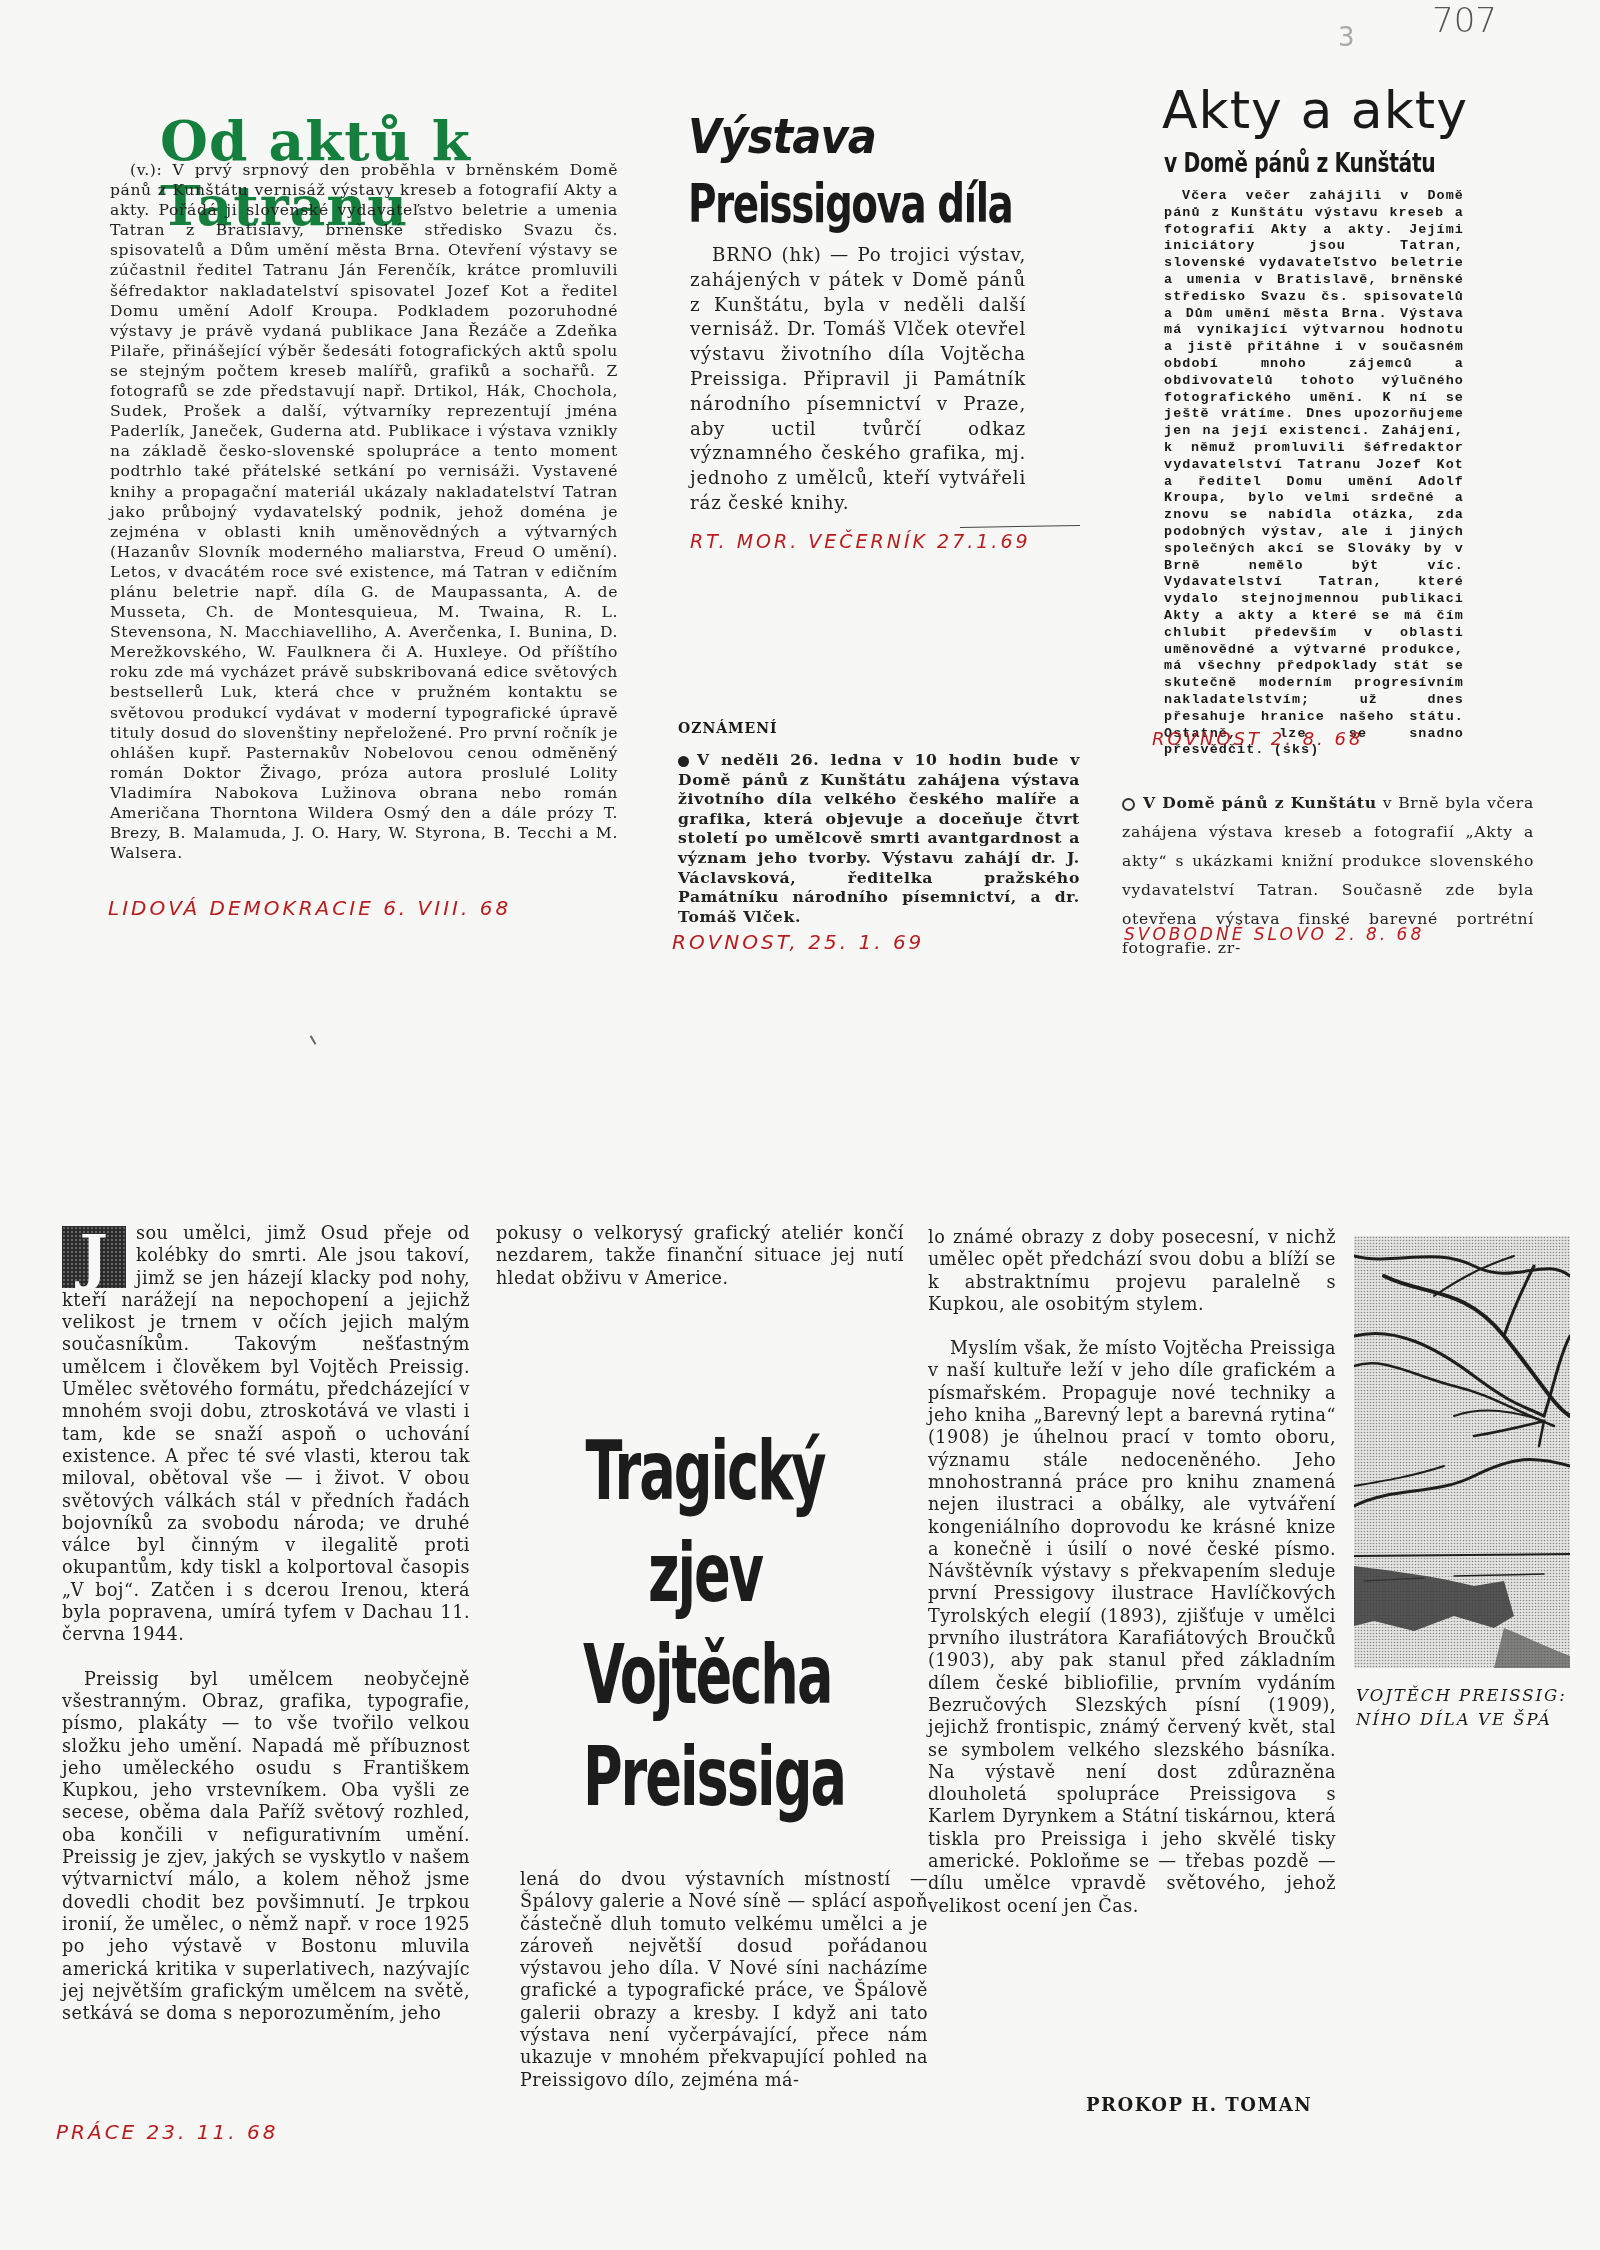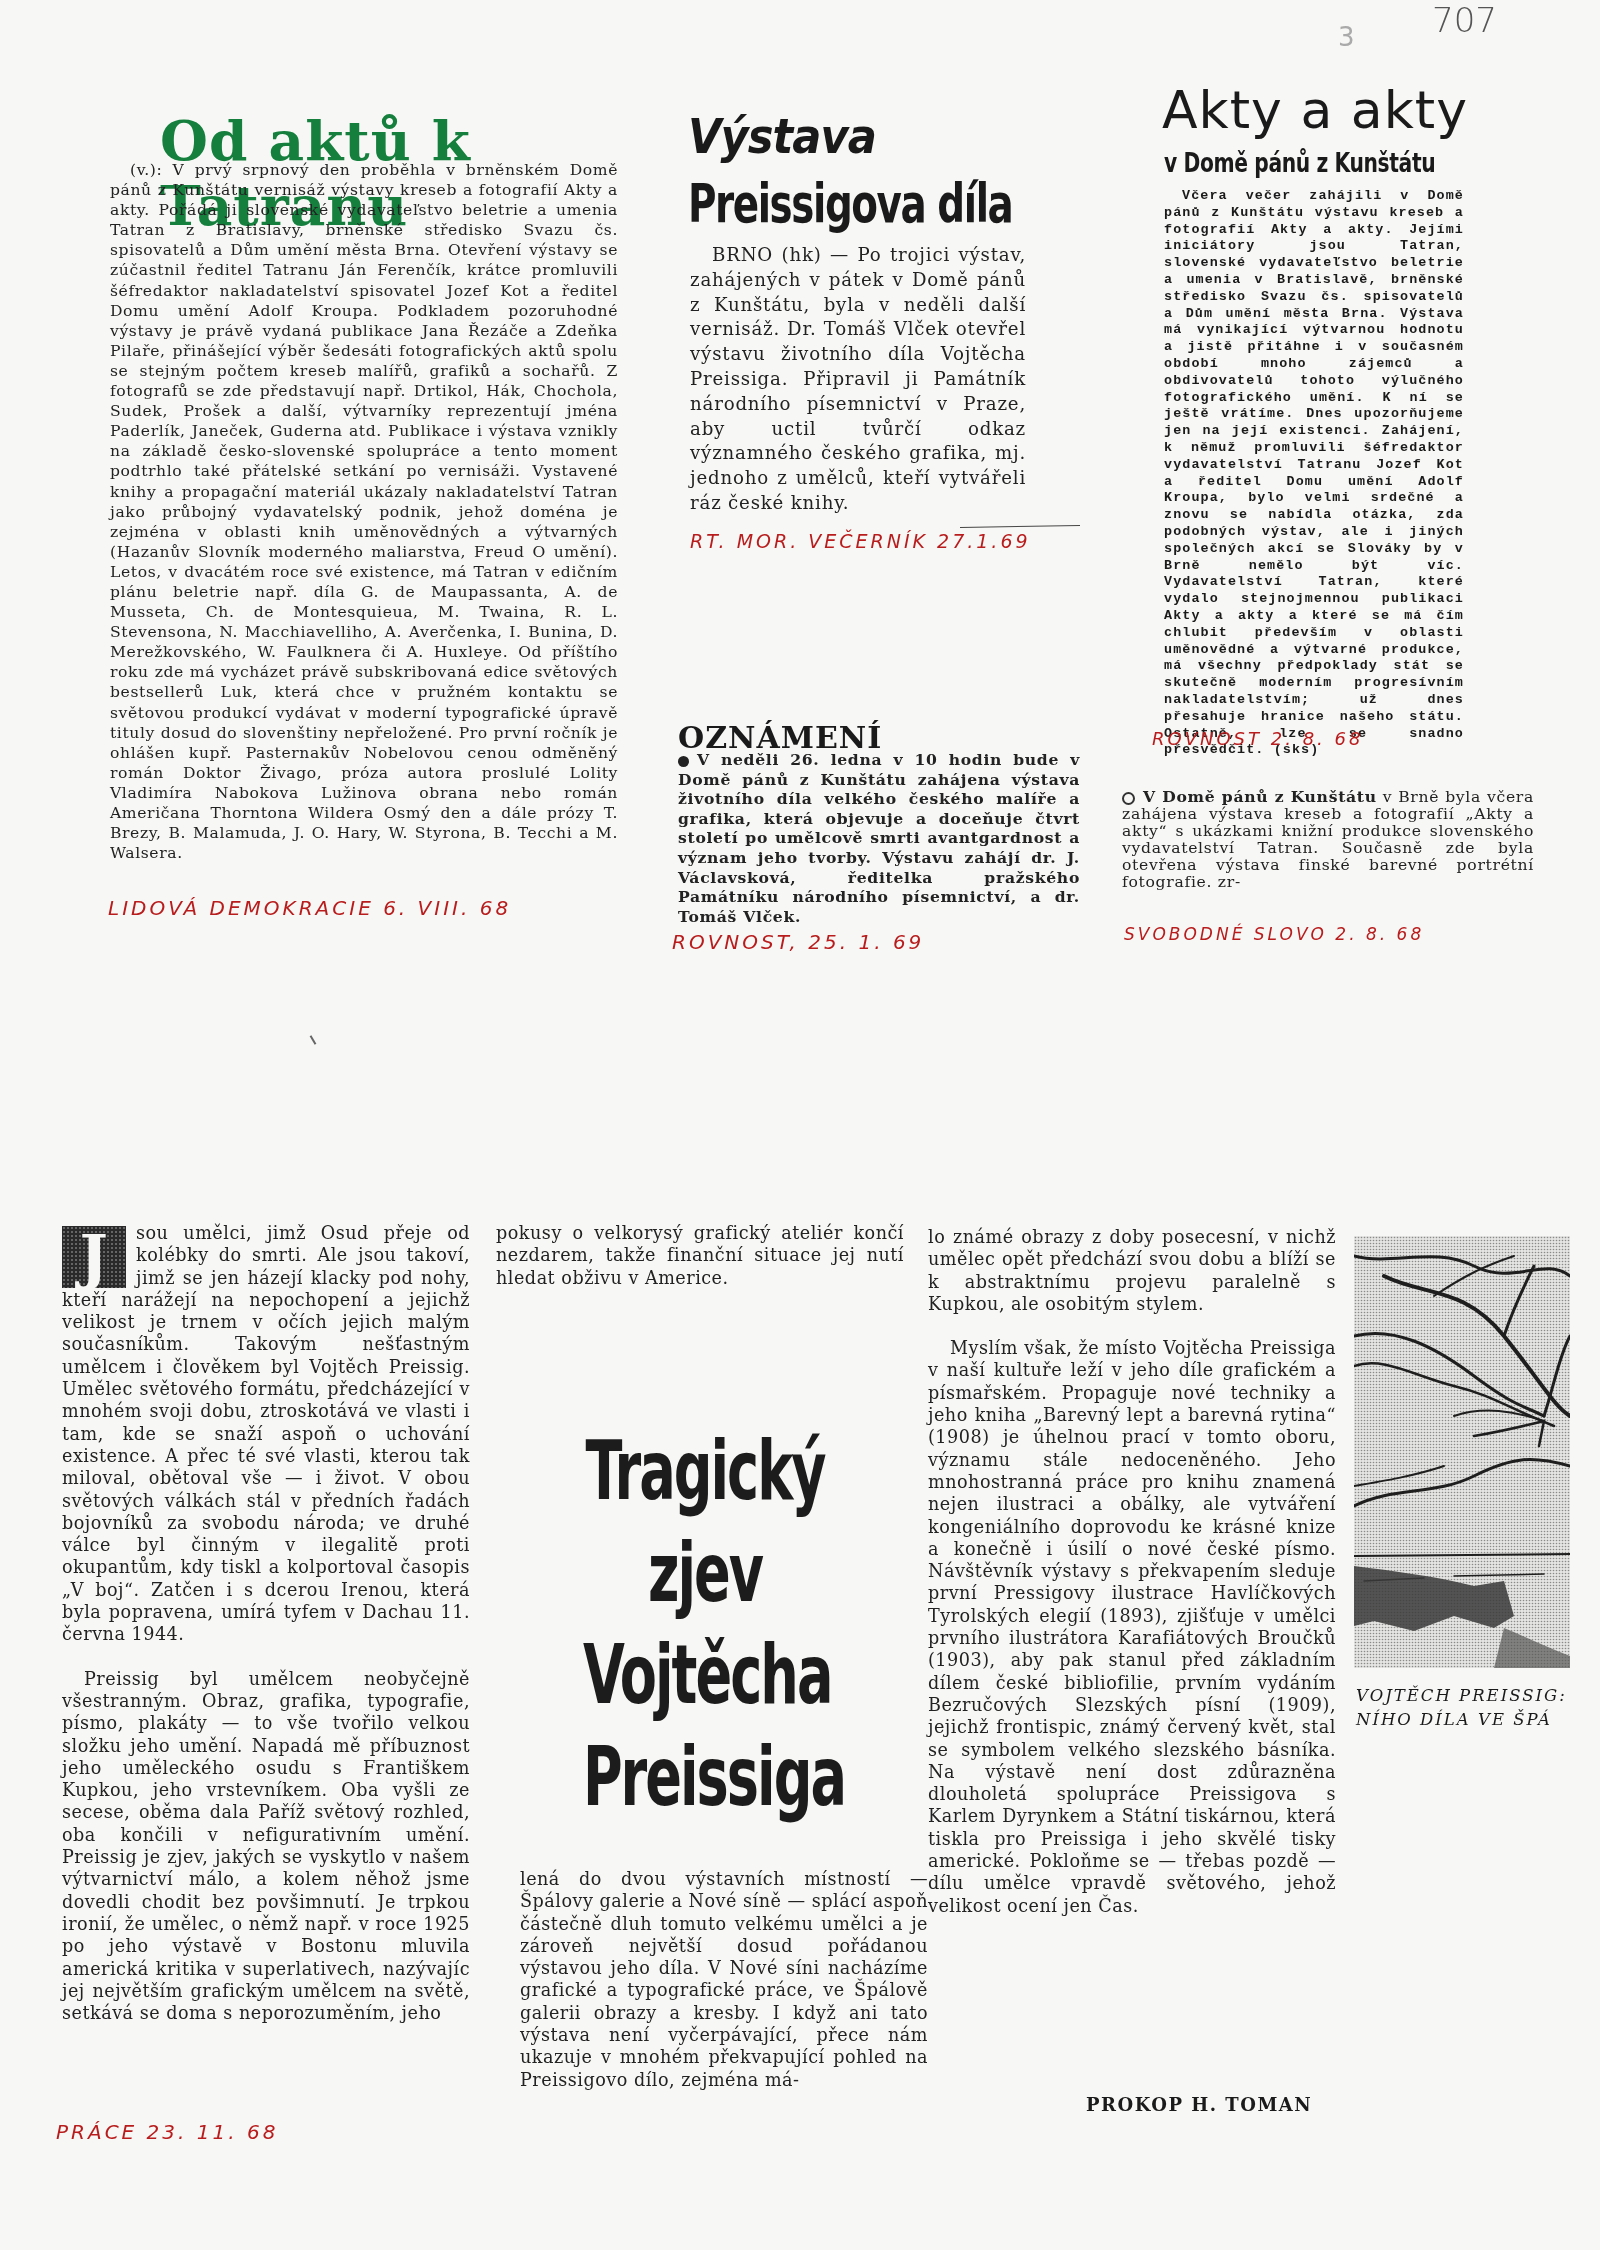--- a/index.html
+++ b/index.html
@@ -30,34 +30,34 @@
 
   
   #a2-kicker { left: 688px; top: 108px; font-size: 48px; font-weight: 900; font-style: italic; font-family: "DejaVu Sans", sans-serif; letter-spacing: -1px; transform: scaleX(0.9); transform-origin: left; }
   #a2-title { left: 688px; top: 172px; font-size: 54px; font-weight: bold; font-family: "DejaVu Sans", sans-serif; letter-spacing: -2px; transform: scaleX(0.72); transform-origin: left; white-space: nowrap; }
   #a2-body { left: 690px; top: 243px; width: 336px; font-size: 18.2px; line-height: 24.8px; letter-spacing: 0.8px; }
   #a2-body p { text-indent: 22px; }
   #a2-source { left: 690px; top: 530px; font-size: 19px; }
   #a2-source-line { left: 960px; top: 526px; width: 120px; height: 1px; background: #444; transform: rotate(-1deg); }
 
   
-  #a3-heading { left: 678px; top: 720px; font-size: 30px; font-weight: bold; font-family: "DejaVu Serif", serif; letter-spacing: 1px; }
+  #a3-heading { left: 678px; top: 720px; font-size: 14px; font-weight: bold; font-family: "DejaVu Serif", serif; letter-spacing: 1px; }
   #a3-body { left: 678px; top: 750px; width: 402px; font-size: 15.6px; line-height: 19.6px; letter-spacing: 0.7px; font-weight: 600; }
   #a3-bullet { display: inline-block; width: 11px; height: 11px; border-radius: 50%; background: #222; margin-right: 8px; vertical-align: middle; }
   #a3-source { left: 672px; top: 930px; font-size: 20px; }
 
   
   #a4-title { left: 1162px; top: 80px; font-size: 52px; font-family: "DejaVu Sans", sans-serif; font-weight: 500; letter-spacing: 1px; }
   #a4-subtitle { left: 1164px; top: 148px; font-size: 26px; font-family: "DejaVu Sans", sans-serif; font-weight: bold; letter-spacing: -0.5px; transform: scaleX(0.78); transform-origin: left; white-space: nowrap; }
   #a4-body { left: 1164px; top: 188px; width: 300px; font-size: 13.4px; line-height: 16.8px; letter-spacing: 1.1px; font-weight: bold; font-family: "Liberation Mono", "DejaVu Sans Mono", monospace; }
   #a4-body p { text-indent: 18px; }
   #a4-source { left: 1152px; top: 728px; font-size: 18px; }
 
   
-  #a5-body { left: 1122px; top: 788px; width: 412px; font-size: 15.6px; line-height: 17px; letter-spacing: 0.7px; }
+  #a5-body { left: 1122px; top: 788px; width: 412px; font-size: 15.6px; line-height: 29px; letter-spacing: 0.7px; }
   #a5-bullet { display: inline-block; width: 9px; height: 9px; border-radius: 50%; border: 2px solid #333; margin-right: 8px; vertical-align: middle; }
   #a5-source { left: 1124px; top: 924px; font-size: 17px; }
 
   
   #stray-mark { left: 312px; top: 1035px; width: 2px; height: 10px; background: #666; transform: rotate(-30deg); }
 
   
   .col { width: 408px; font-size: 17.6px; line-height: 22.3px; letter-spacing: 0.5px; }
   .col p { text-indent: 22px; margin-bottom: 22px; }
   .col p.no-indent { text-indent: 0; }

